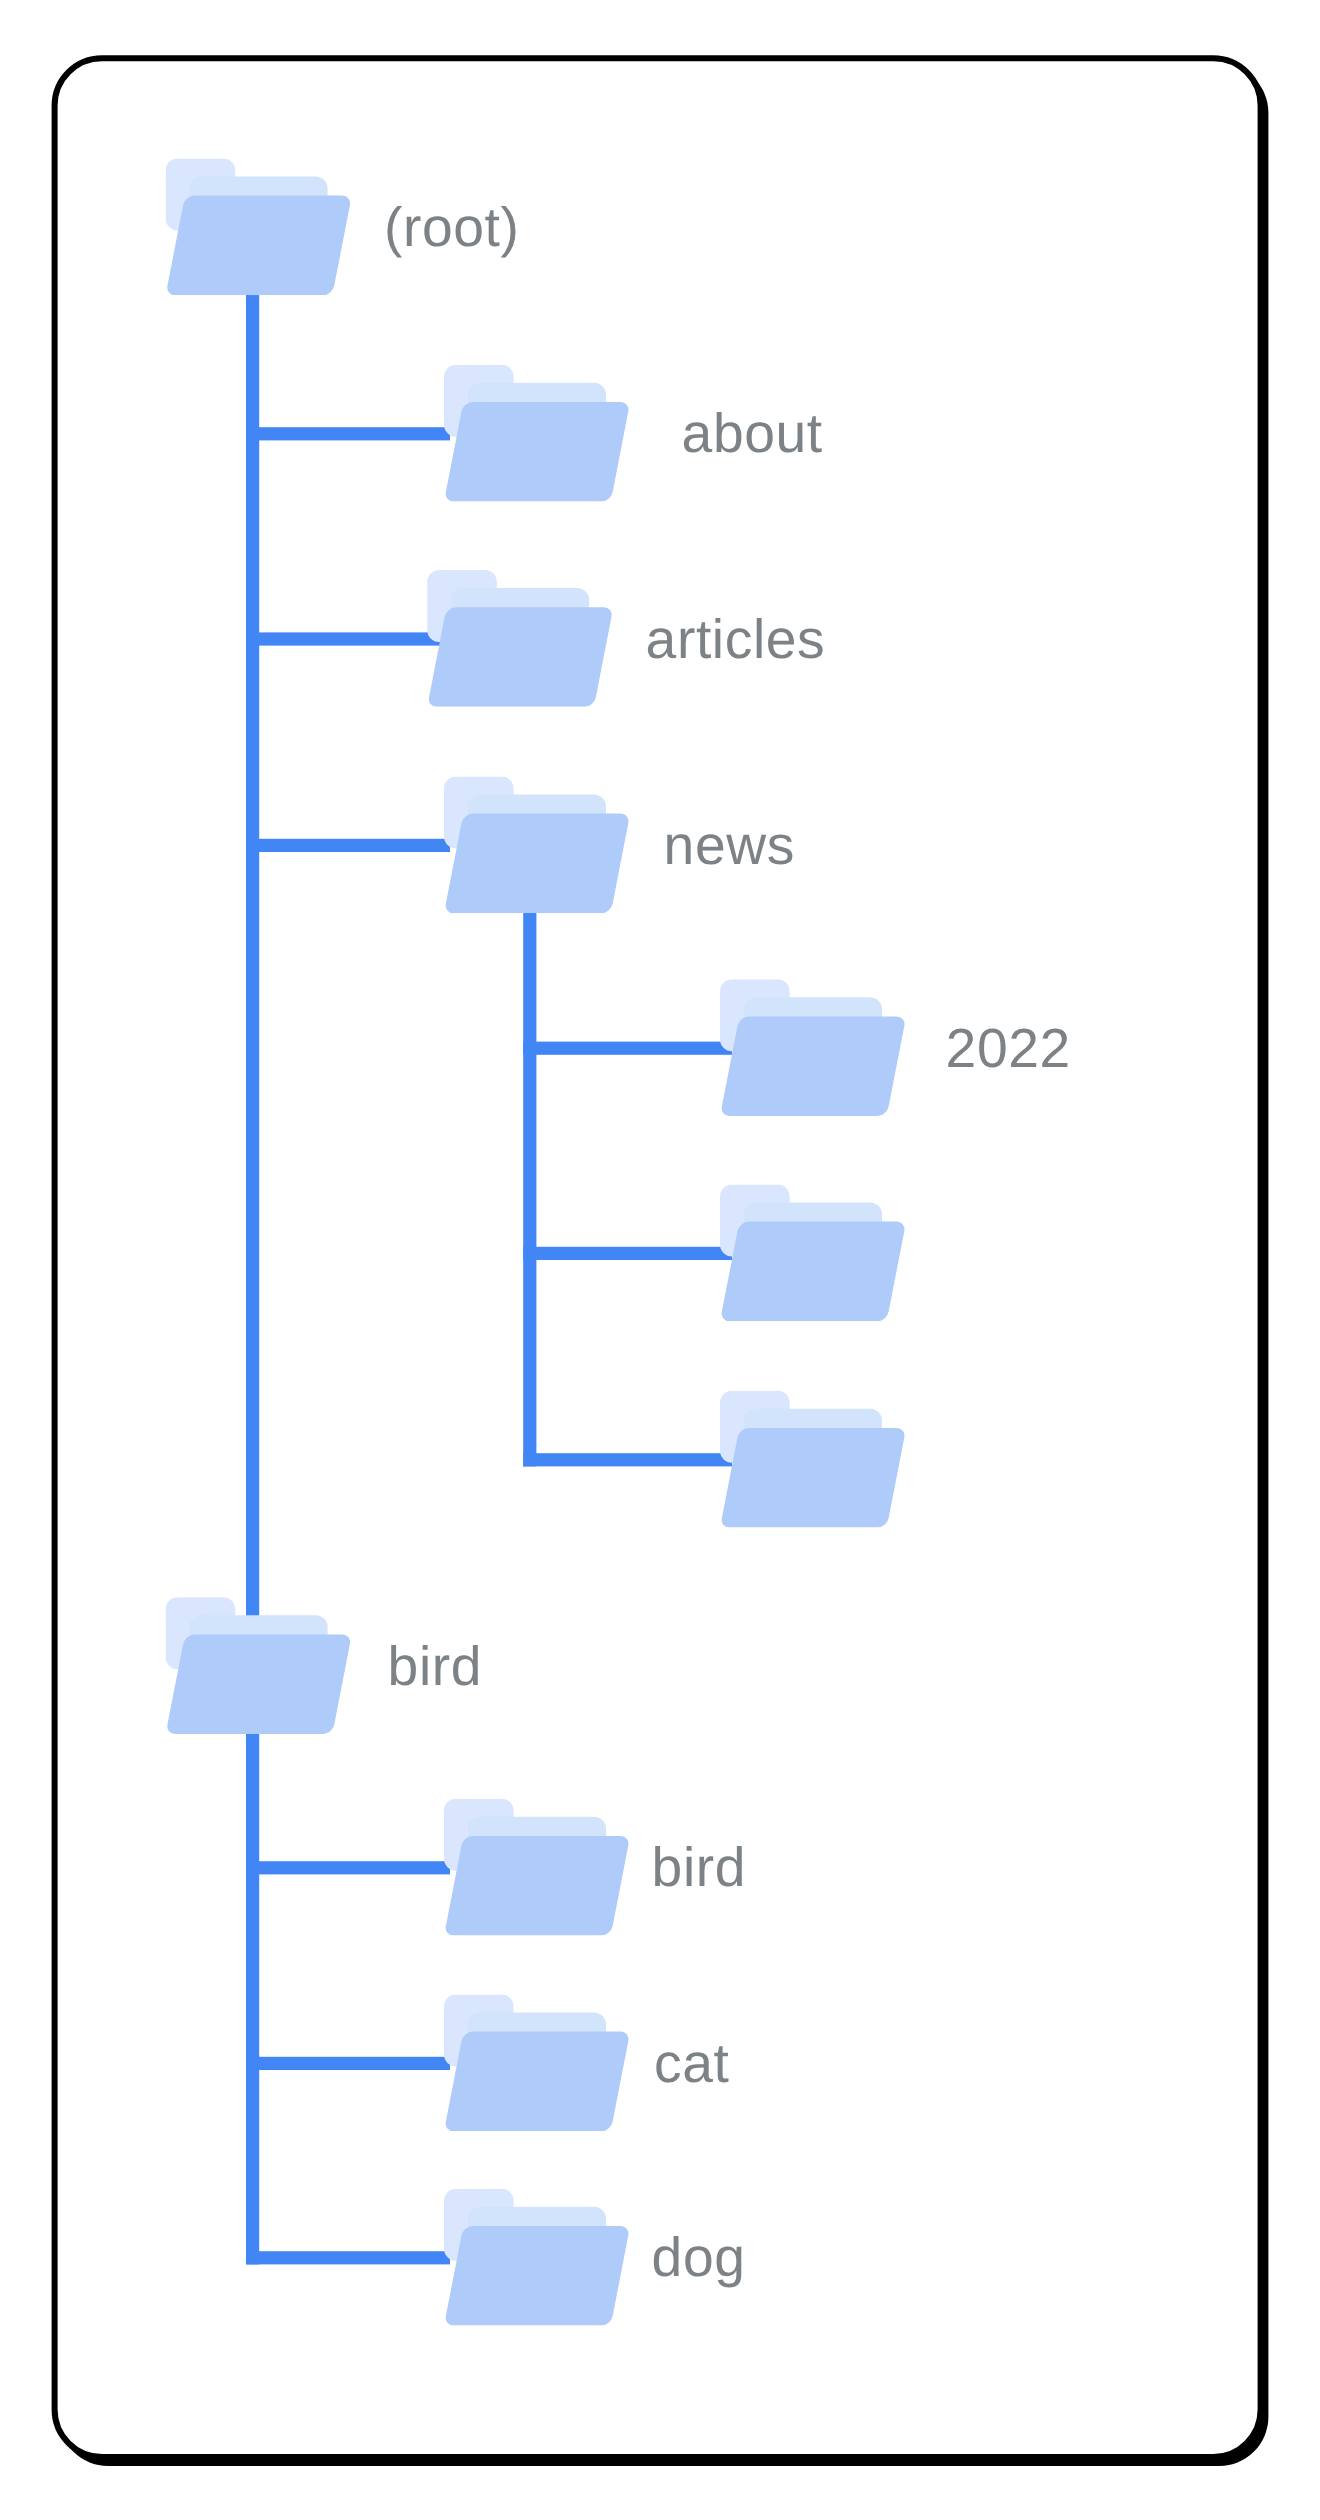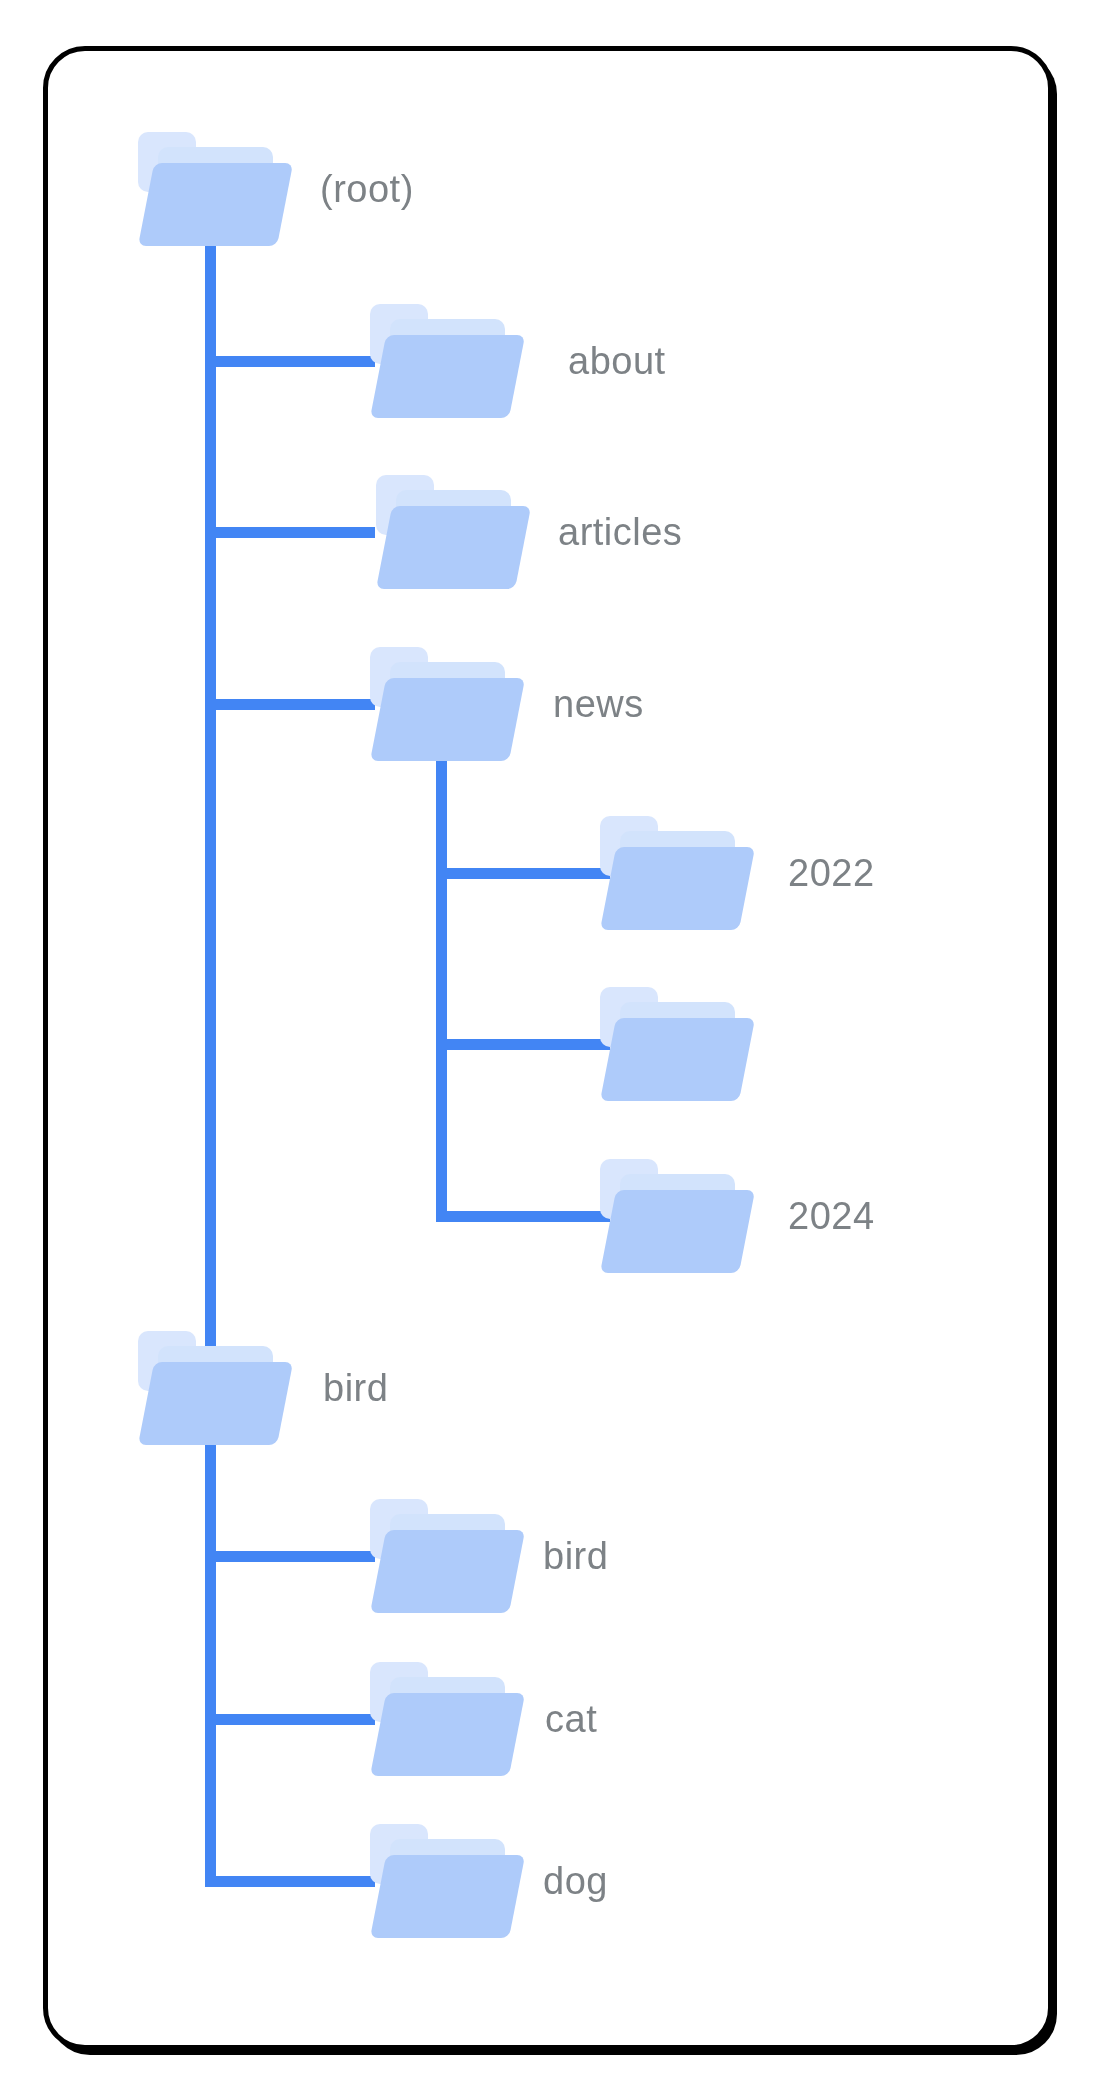--- a/index.html
+++ b/index.html
@@ -43,41 +43,41 @@
     left: 0;
     top: 0;
     width: 155px;
     height: 114px;
     display: block;
   }
   .node-label {
     position: absolute;
     top: -12px;
     line-height: 138px;
-    font-size: 38px;
+    font-size: 46px;
     letter-spacing: 0.5px;
     color: var(--label, #7d8286);
     white-space: nowrap;
   }
   
   #trunk-root    { left: 205px; top: 238px;  width: 11px;  height: 1649px; }
   #trunk-news    { left: 436px; top: 752px;  width: 11px;  height: 470px; }
   #br-about      { left: 205px; top: 356px;  width: 170px; height: 11px; }
   #br-articles   { left: 205px; top: 527px;  width: 170px; height: 11px; }
   #br-news       { left: 205px; top: 699px;  width: 170px; height: 11px; }
   #br-2022       { left: 436px; top: 868px;  width: 174px; height: 11px; }
   #br-2023       { left: 436px; top: 1039px; width: 174px; height: 11px; }
   #br-2024       { left: 436px; top: 1211px; width: 174px; height: 11px; }
   #br-bird       { left: 205px; top: 1551px; width: 170px; height: 11px; }
   #br-cat        { left: 205px; top: 1714px; width: 170px; height: 11px; }
   #br-dog        { left: 205px; top: 1876px; width: 170px; height: 11px; }
   
   #node-root     { left: 138px; top: 132px; }
   #node-about    { left: 370px; top: 304px; }
-  #node-articles { left: 376px; top: 475px; }
+  #node-articles { left: 356px; top: 475px; }
   #node-news     { left: 370px; top: 647px; }
   #node-2022     { left: 600px; top: 816px; }
   #node-2023     { left: 600px; top: 987px; }
   #node-2024     { left: 600px; top: 1159px; }
   #node-shop     { left: 138px; top: 1331px; }
   #node-bird     { left: 370px; top: 1499px; }
   #node-cat      { left: 370px; top: 1662px; }
   #node-dog      { left: 370px; top: 1824px; }
   
   #node-root     .node-label { left: 182px; }
@@ -153,21 +153,20 @@
   </div>
   <div class="node" id="node-2023">
     <svg class="folder" viewBox="0 0 155 114">
         <use href="#folder-shape"></use>
       </svg>
   </div>
   <div class="node" id="node-2024">
     <svg class="folder" viewBox="0 0 155 114">
         <use href="#folder-shape"></use>
       </svg>
-    <span class="node-label">2024</span>
   </div>
   <div class="node" id="node-shop">
     <svg class="folder" viewBox="0 0 155 114">
         <use href="#folder-shape"></use>
       </svg>
     <span class="node-label">bird</span>
   </div>
   <div class="node" id="node-cat">
     <svg class="folder" viewBox="0 0 155 114">
         <use href="#folder-shape"></use>

